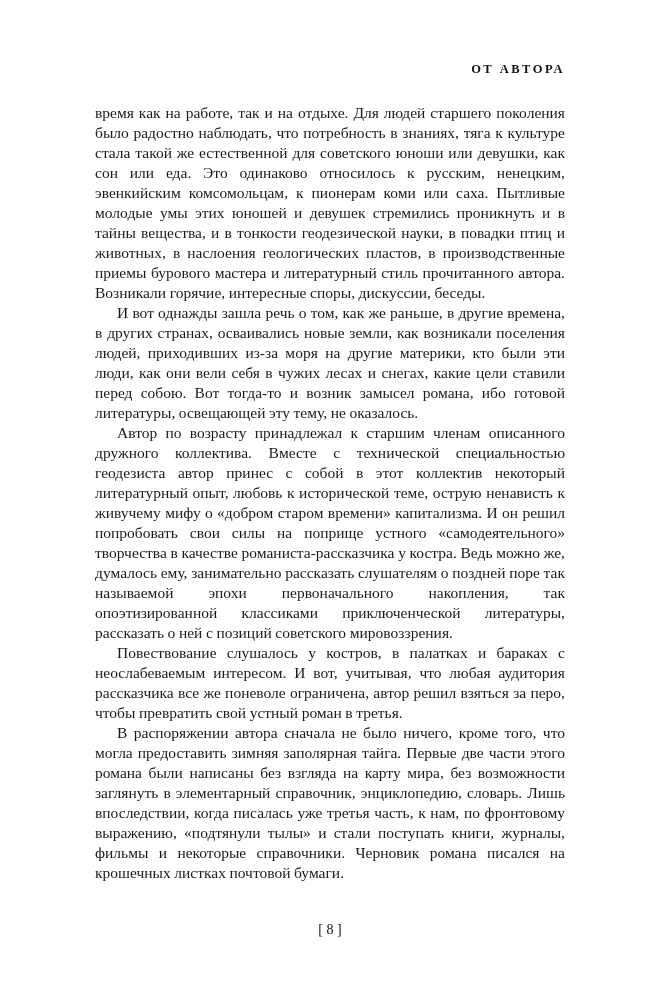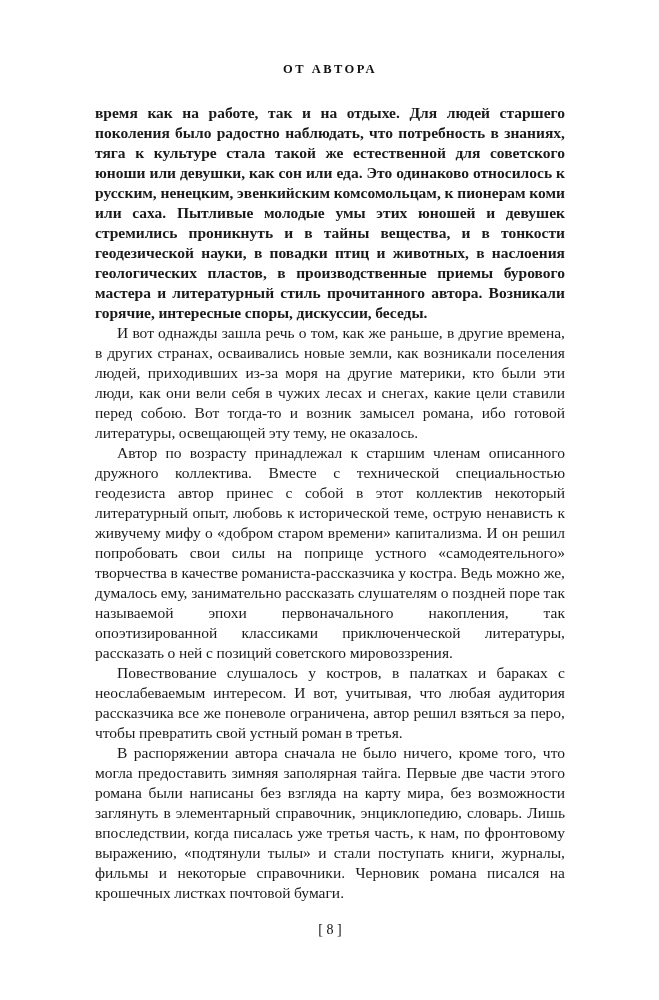--- a/index.html
+++ b/index.html
@@ -14,21 +14,21 @@
     background: #ffffff;
     font-family: "Liberation Serif", "DejaVu Serif", serif;
     color: #1a1a1a;
     overflow: hidden;
   }
   .running-head {
     position: absolute;
     top: 62px;
     left: 95px;
     width: 470px;
-    text-align: center;
+    text-align: right;
     font-size: 12.5px;
     font-weight: bold;
     letter-spacing: 2.5px;
     color: #111111;
   }
   .body-text {
     position: absolute;
     top: 103px;
     left: 95px;
     width: 470px;
@@ -40,21 +40,20 @@
     -webkit-hyphens: auto;
     word-spacing: -0.3px;
   }
   .body-text p {
     margin: 0;
     padding: 0;
     text-indent: 22px;
   }
   .body-text p.no-indent {
     text-indent: 0;
-    font-weight: bold;
   }
   .page-number {
     position: absolute;
     top: 922px;
     left: 95px;
     width: 470px;
     text-align: center;
     font-size: 14px;
     color: #111111;
   }

